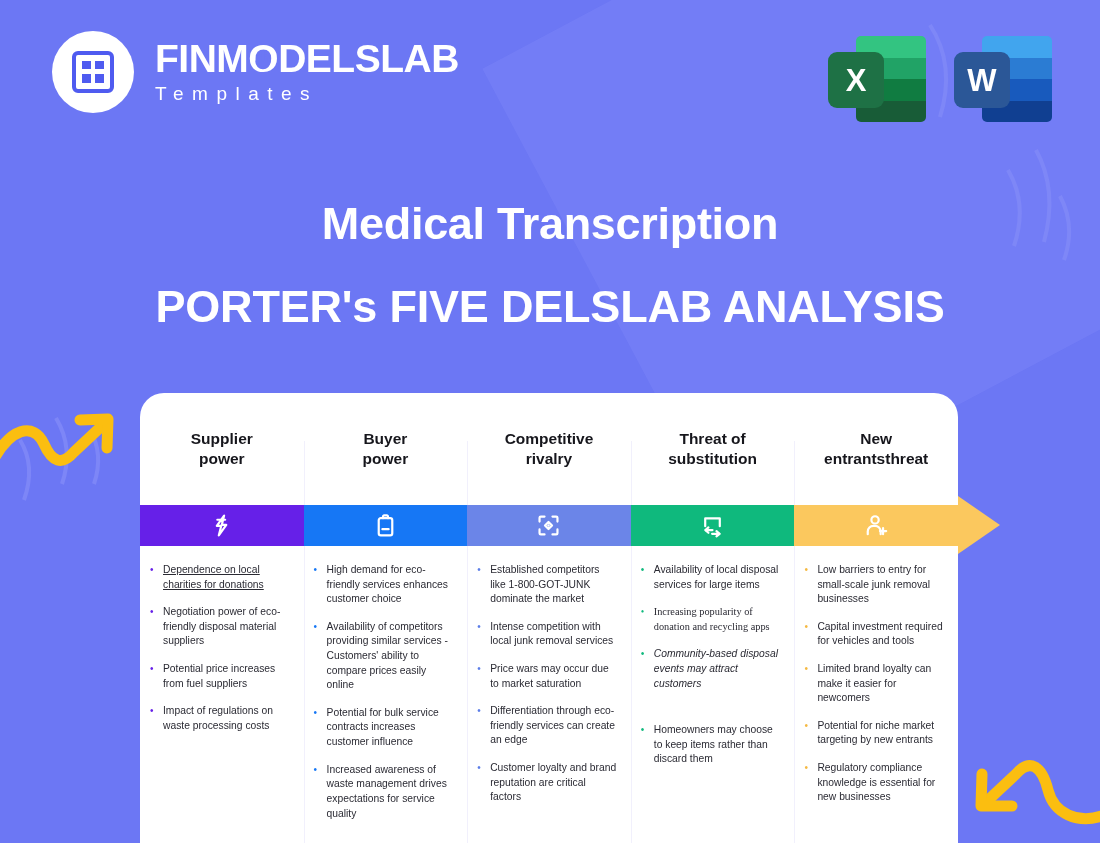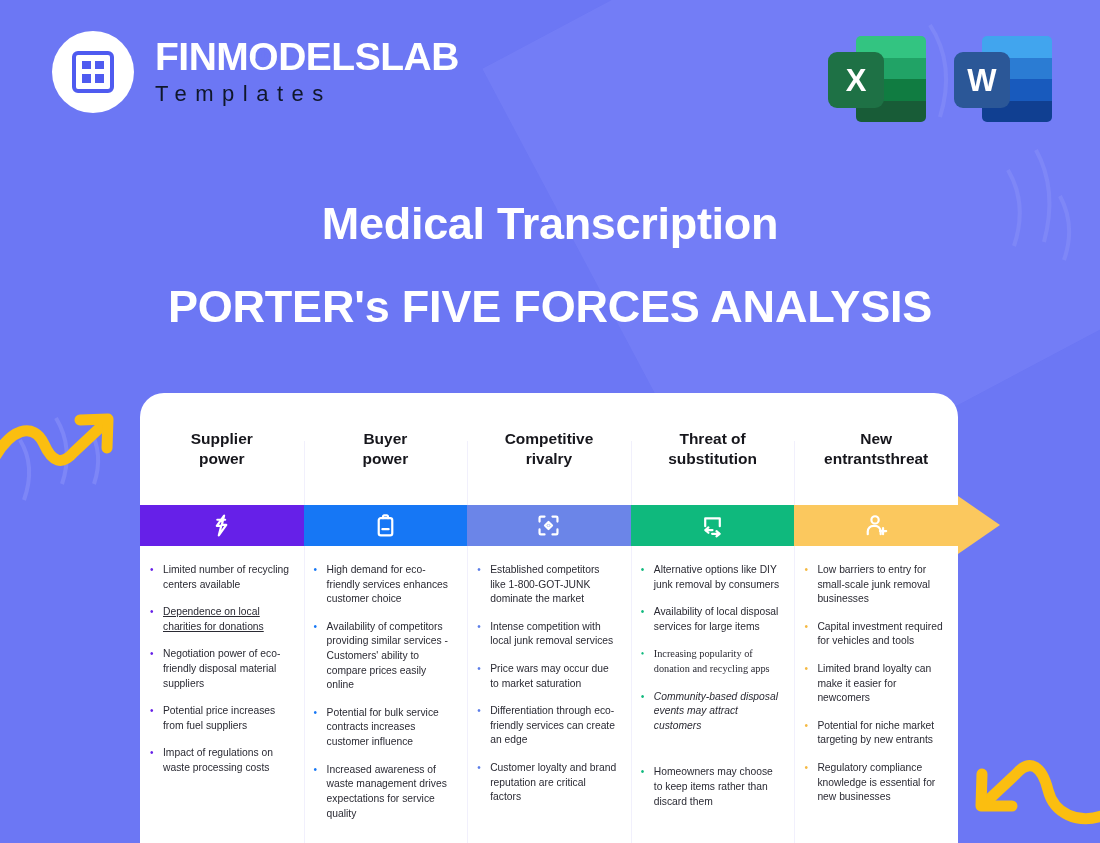--- a/index.html
+++ b/index.html
@@ -42,21 +42,21 @@
   }
   .brand-name .pwr {
     position:relative; display:inline-block;
   }
   .brand-name .pwr svg {
     position:absolute; left:50%; top:52%;
     transform:translate(-50%,-50%);
     width:22px; height:22px;
   }
   .brand-sub {
-    font-size:22px; color:#0f172a; letter-spacing:8.5px;
+    font-size:19px; color:#ffffff; letter-spacing:8.5px;
     margin-top:4px; font-weight:400;
   }
 
   #office-icons {
     position:absolute; right:48px; top:28px;
     display:flex; gap:28px; align-items:flex-start;
   }
   .office-ico { position:relative; width:98px; height:94px; }
   .office-ico .sheet {
     position:absolute; left:28px; top:8px;
@@ -208,21 +208,21 @@
           <i style="background:#103f91"></i>
       </div>
       <div class="tile" style="background:#2b5797">
         <span>W</span>
       </div>
     </div>
   </div>
 
   <div id="title-block">
     <div id="title-main">Medical Transcription</div>
-    <div id="title-sub">PORTER's FIVE FORCES ANALYSIS</div>
+    <div id="title-sub">PORTER's FIVE DELSLAB ANALYSIS</div>
   </div>
 
   <svg class="deco-arrow" id="deco-arrow-tl" viewBox="0 0 132 80">
     <g fill="none" stroke="#fbbe10" stroke-width="11" stroke-linecap="round" stroke-linejoin="round">
       <path d="M-4 62 C16 22 40 18 50 40 C58 58 68 62 80 48 L112 18"></path>
       <path d="M86 16 L114 15 L113 44"></path>
     </g>
   </svg>
 
   <svg class="deco-arrow" id="deco-arrow-br" viewBox="0 0 142 88">
@@ -239,21 +239,20 @@
 power</div>
     <div class="col-band" style="background:#6620e8">
       <svg viewBox="0 0 24 24">
         <path d="M14.5 2.5 L7.5 12.4 h4.2 L9.4 21.5 L16.6 11.4 h-4.3 z" fill="none" stroke="#ffffff" stroke-width="2.1" stroke-linecap="round" stroke-linejoin="round"></path>
         <line x1="8" y1="6.5" x2="15.5" y2="6.5" fill="none" stroke="#ffffff" stroke-width="2.1" stroke-linecap="round" stroke-linejoin="round"></line>
             </svg>
 
     </div>
     <div class="col-body">
       <ul class="bullets">
-              <li style="--bc: #6620e8; color: rgb(42, 42, 51);">Limited number of recycling centers available</li>
               <li style="--bc: #6620e8; color: rgb(42, 42, 51); text-decoration: underline;">Dependence on local charities for donations</li>
               <li style="--bc: #6620e8; color: rgb(42, 42, 51);">Negotiation power of eco-friendly disposal material suppliers</li>
               <li style="--bc: #6620e8; color: rgb(42, 42, 51);">Potential price increases from fuel suppliers</li>
               <li style="--bc: #6620e8; color: rgb(42, 42, 51);">Impact of regulations on waste processing costs</li>
             </ul>
     </div>
         </div>
         <div class="col" style="">
     <div class="col-head">Buyer
 power</div>
@@ -306,21 +305,20 @@
         <path d="M5 12.6 V5.2 h14 v7.4" fill="none" stroke="#ffffff" stroke-width="2.1" stroke-linecap="round" stroke-linejoin="round"></path>
         <line x1="5.4" y1="16.4" x2="12" y2="16.4" fill="none" stroke="#ffffff" stroke-width="2.1" stroke-linecap="round" stroke-linejoin="round"></line>
         <polyline points="8.1,13.8 5.2,16.4 8.1,19" fill="none" stroke="#ffffff" stroke-width="2.1" stroke-linecap="round" stroke-linejoin="round"></polyline>
         <line x1="11.6" y1="20" x2="18.6" y2="20" fill="none" stroke="#ffffff" stroke-width="2.1" stroke-linecap="round" stroke-linejoin="round"></line>
         <polyline points="15.8,17.4 18.8,20 15.8,22.4" fill="none" stroke="#ffffff" stroke-width="2.1" stroke-linecap="round" stroke-linejoin="round"></polyline>
             </svg>
 
     </div>
     <div class="col-body">
       <ul class="bullets">
-              <li style="--bc: #0fb97d; color: rgb(42, 42, 51);">Alternative options like DIY junk removal by consumers</li>
               <li style="--bc: #0fb97d; color: rgb(42, 42, 51);">Availability of local disposal services for large items</li>
               <li style="--bc: #0fb97d; color: rgb(42, 42, 51); font-family: Liberation Serif, serif;">Increasing popularity of donation and recycling apps</li>
               <li style="--bc: #0fb97d; color: rgb(42, 42, 51); font-style: italic;">Community-based disposal events may attract customers</li>
               <li style="--bc: #0fb97d; color: rgb(42, 42, 51); margin-top: 32px;">Homeowners may choose to keep items rather than discard them</li>
             </ul>
     </div>
         </div>
         <div class="col" style="">
     <div class="col-head">New
 entrantsthreat</div>

